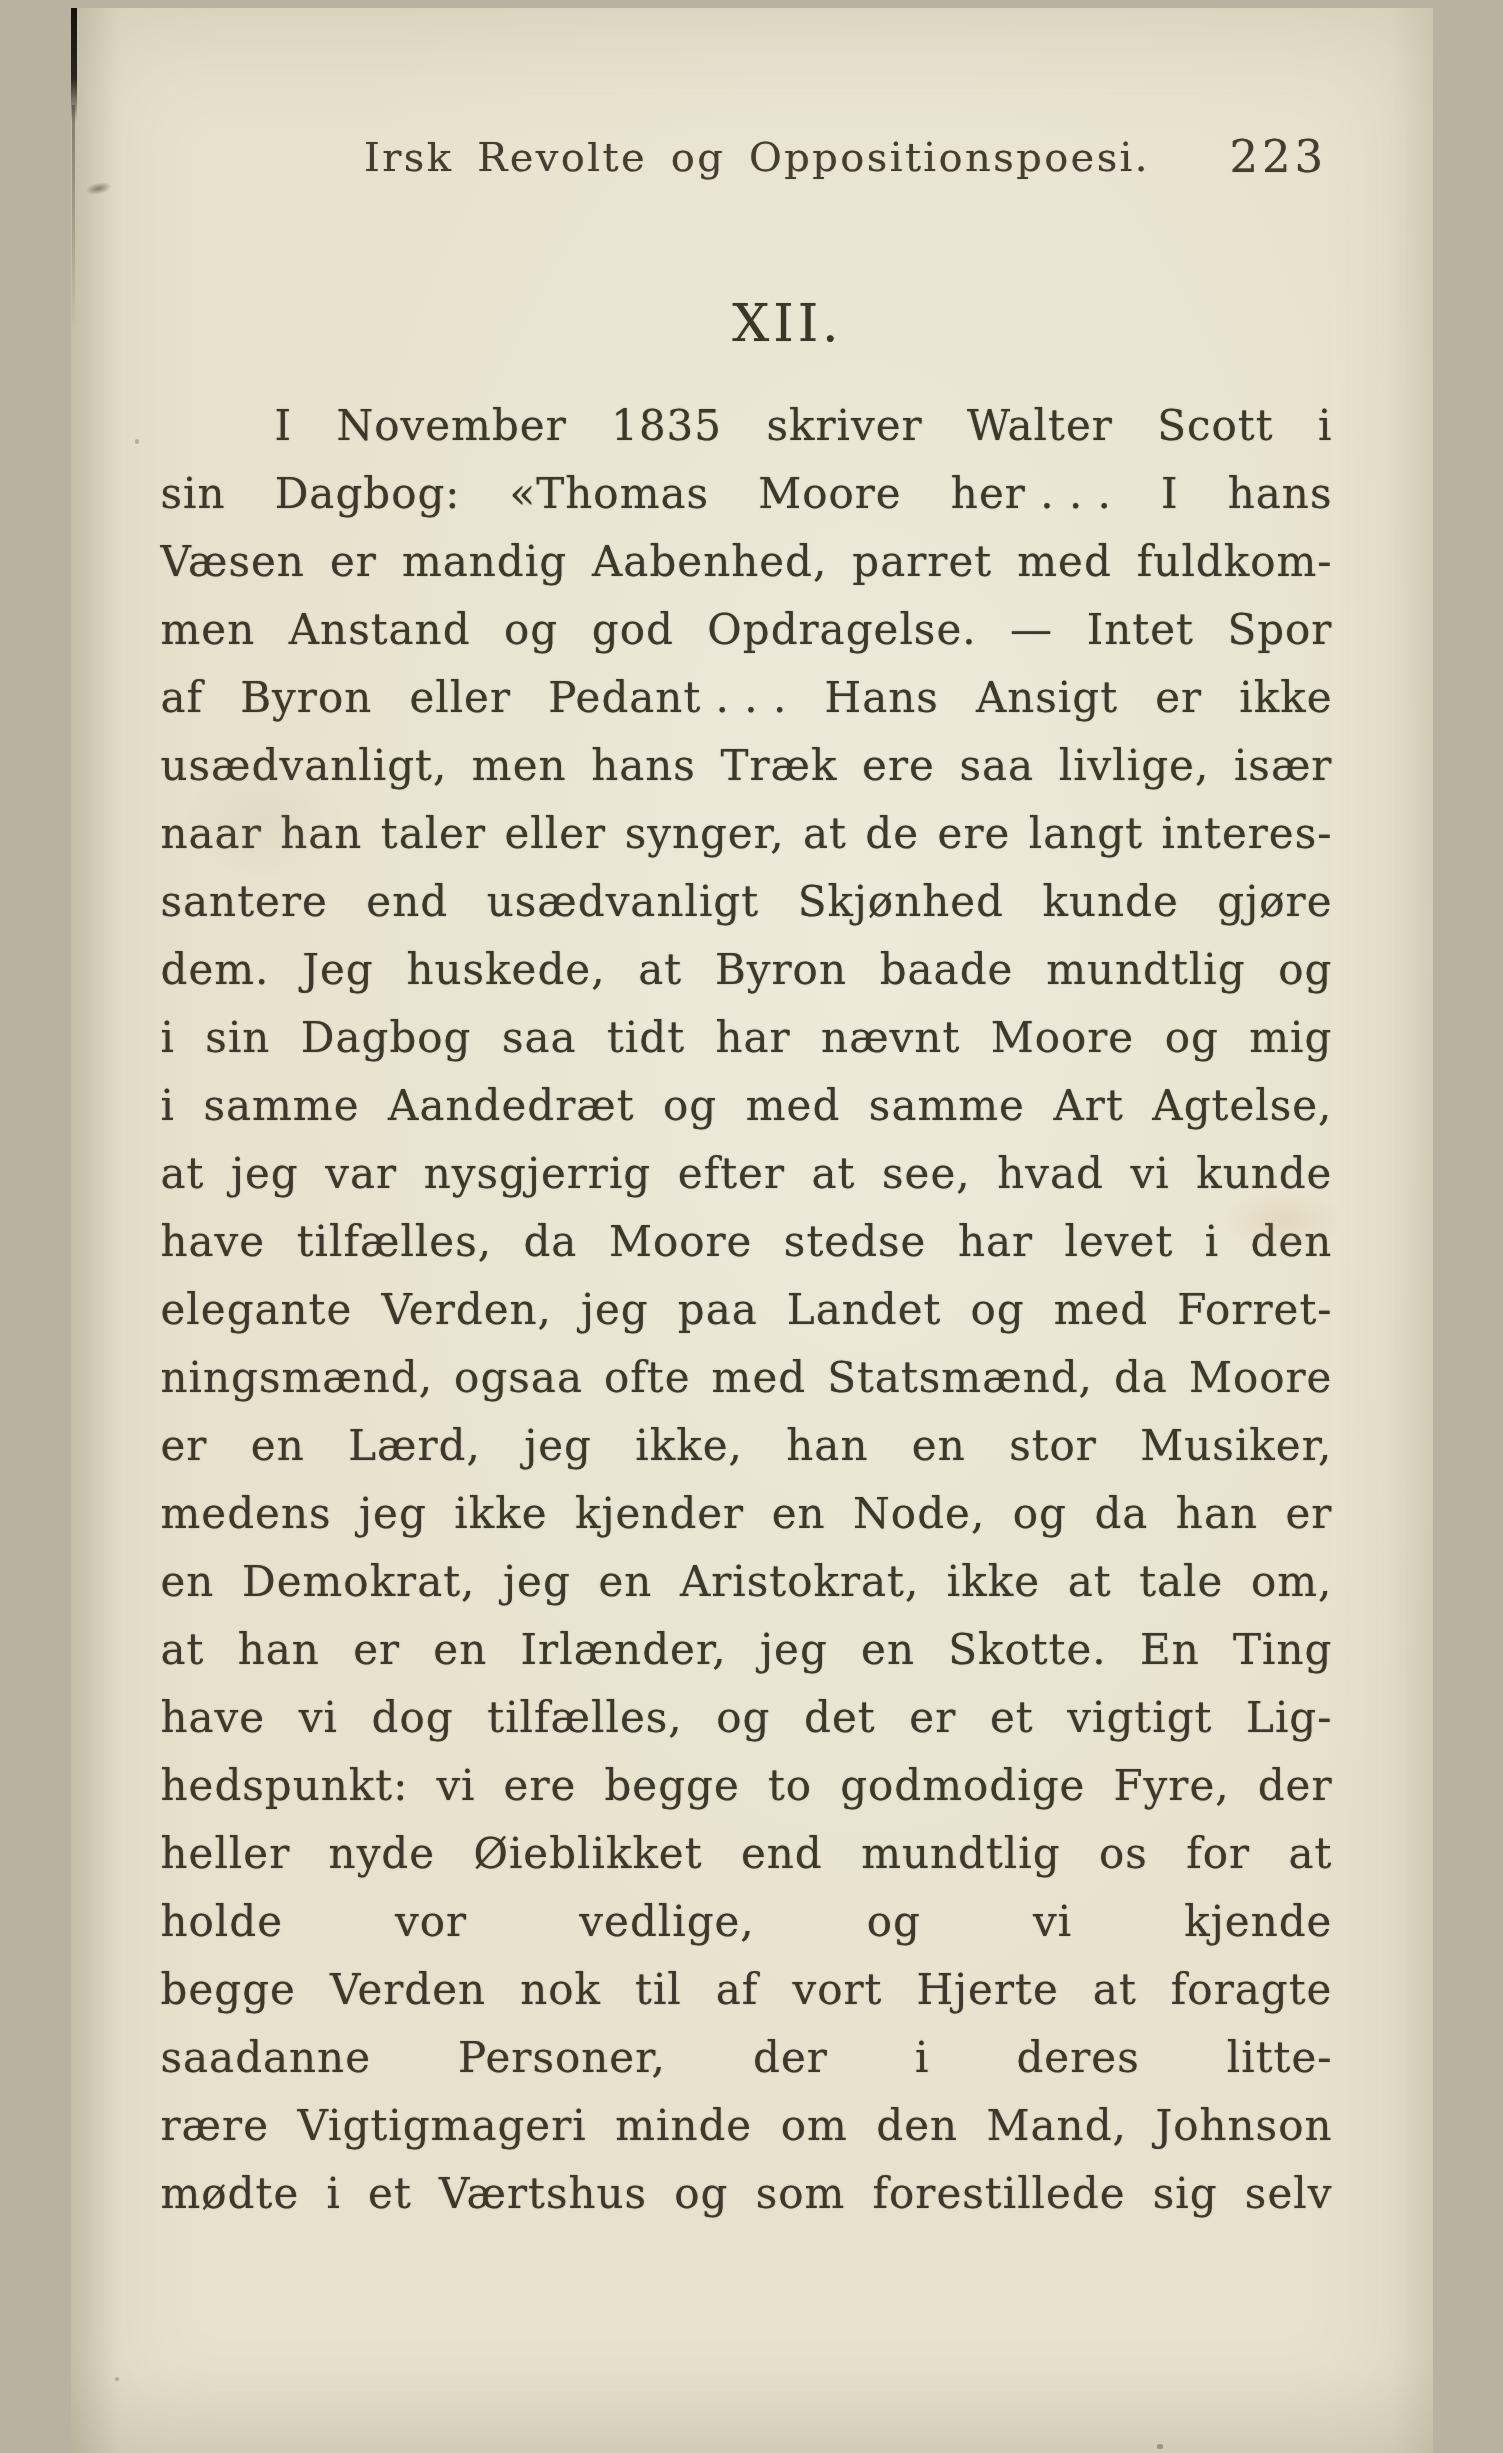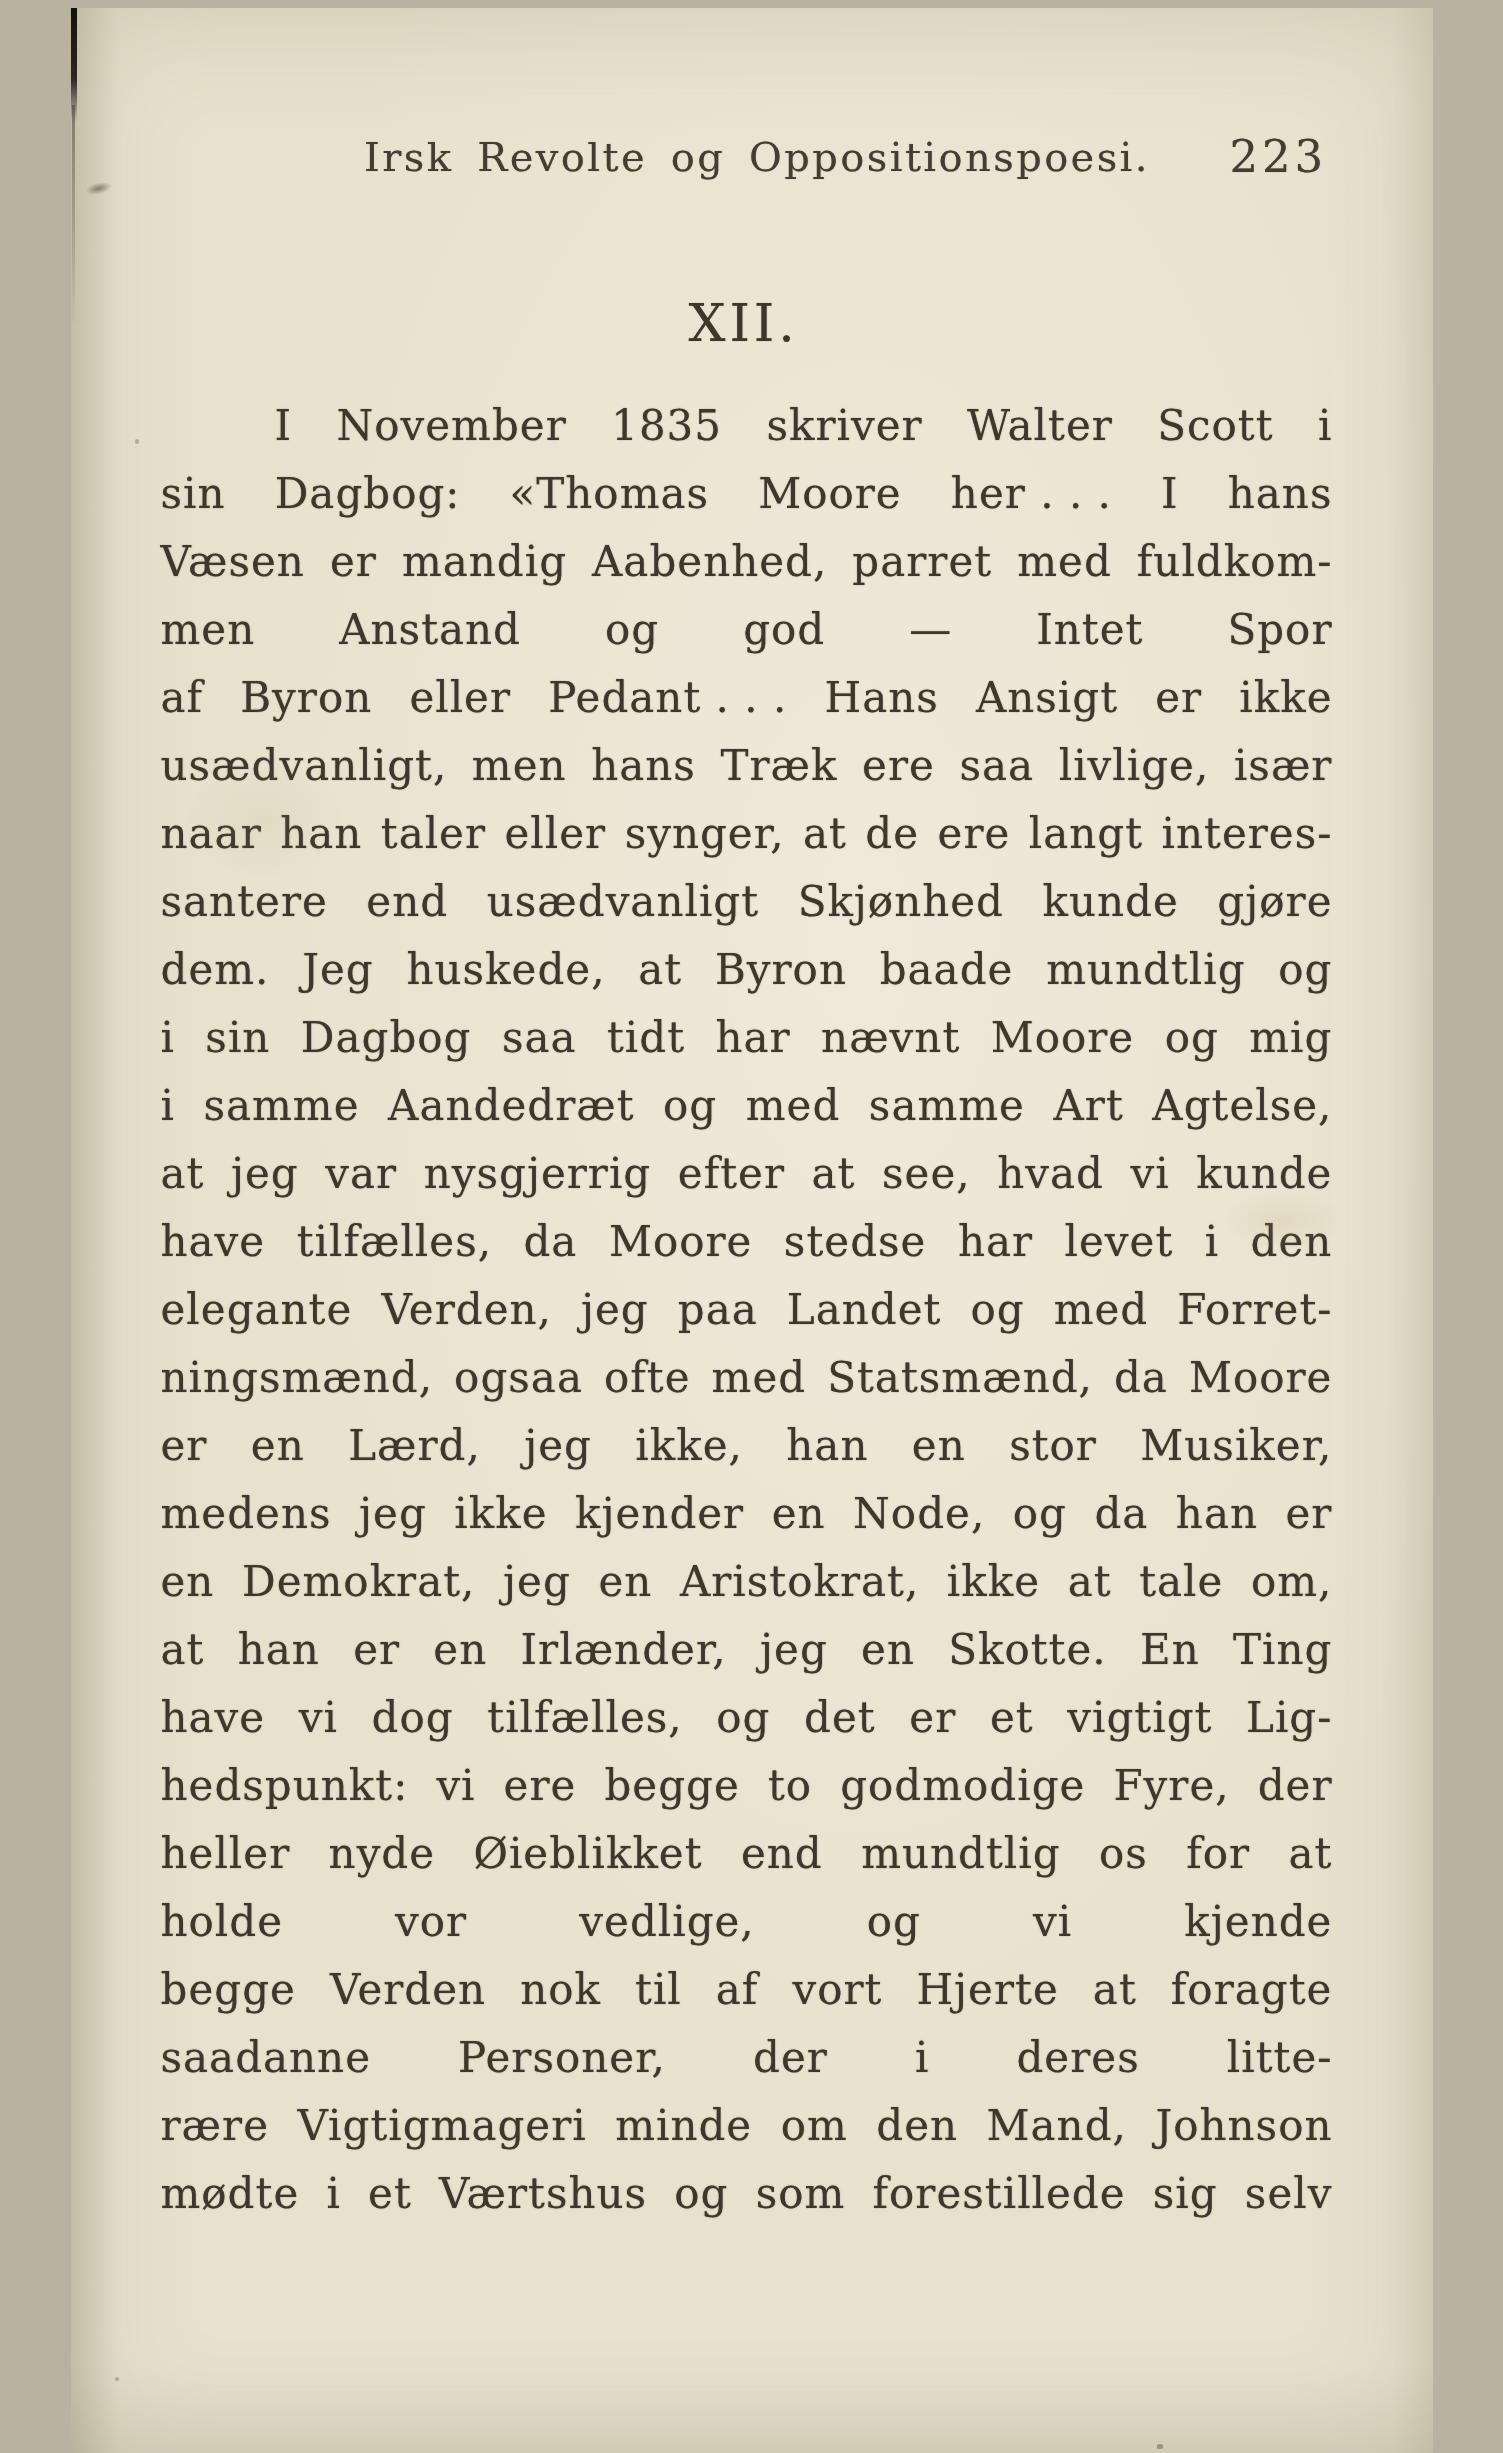--- a/index.html
+++ b/index.html
@@ -29,21 +29,21 @@
   .page-number{
     position:absolute;left:1159px;top:122px;width:108px;
     text-align:left;
     font-size:45px;letter-spacing:3.9px;
     color:#453d31;
     text-shadow:0 0 1px rgba(69,61,49,0.55);
   }
   
   .section-heading{
     position:absolute;left:618px;top:285px;width:154px;
-    text-align:left;margin:0;
+    text-align:right;margin:0;
     font-size:52px;font-weight:normal;letter-spacing:3.9px;
     color:#3d362b;
     text-shadow:0 0 1px rgba(61,54,43,0.55);
   }
   
   .body-text{
     position:absolute;left:90px;top:384px;width:1172px;
     font-size:42px;letter-spacing:1px;
     color:#3e372c;
     text-shadow:0 0 1.2px rgba(62,55,44,0.6);
@@ -124,20 +124,21 @@
         <span>Aabenhed,</span>
         <span>parret</span>
         <span>med</span>
         <span>fuldkom-</span>
       </div>
       <div class="line">
         <span>men</span>
         <span>Anstand</span>
         <span>og</span>
         <span>god</span>
+        <span>Opdragelse.</span>
         <span>—</span>
         <span>Intet</span>
         <span>Spor</span>
       </div>
       <div class="line">
         <span>af</span>
         <span>Byron</span>
         <span>eller</span>
         <span>Pedant&nbsp;.&nbsp;.&nbsp;.</span>
         <span>Hans</span>

